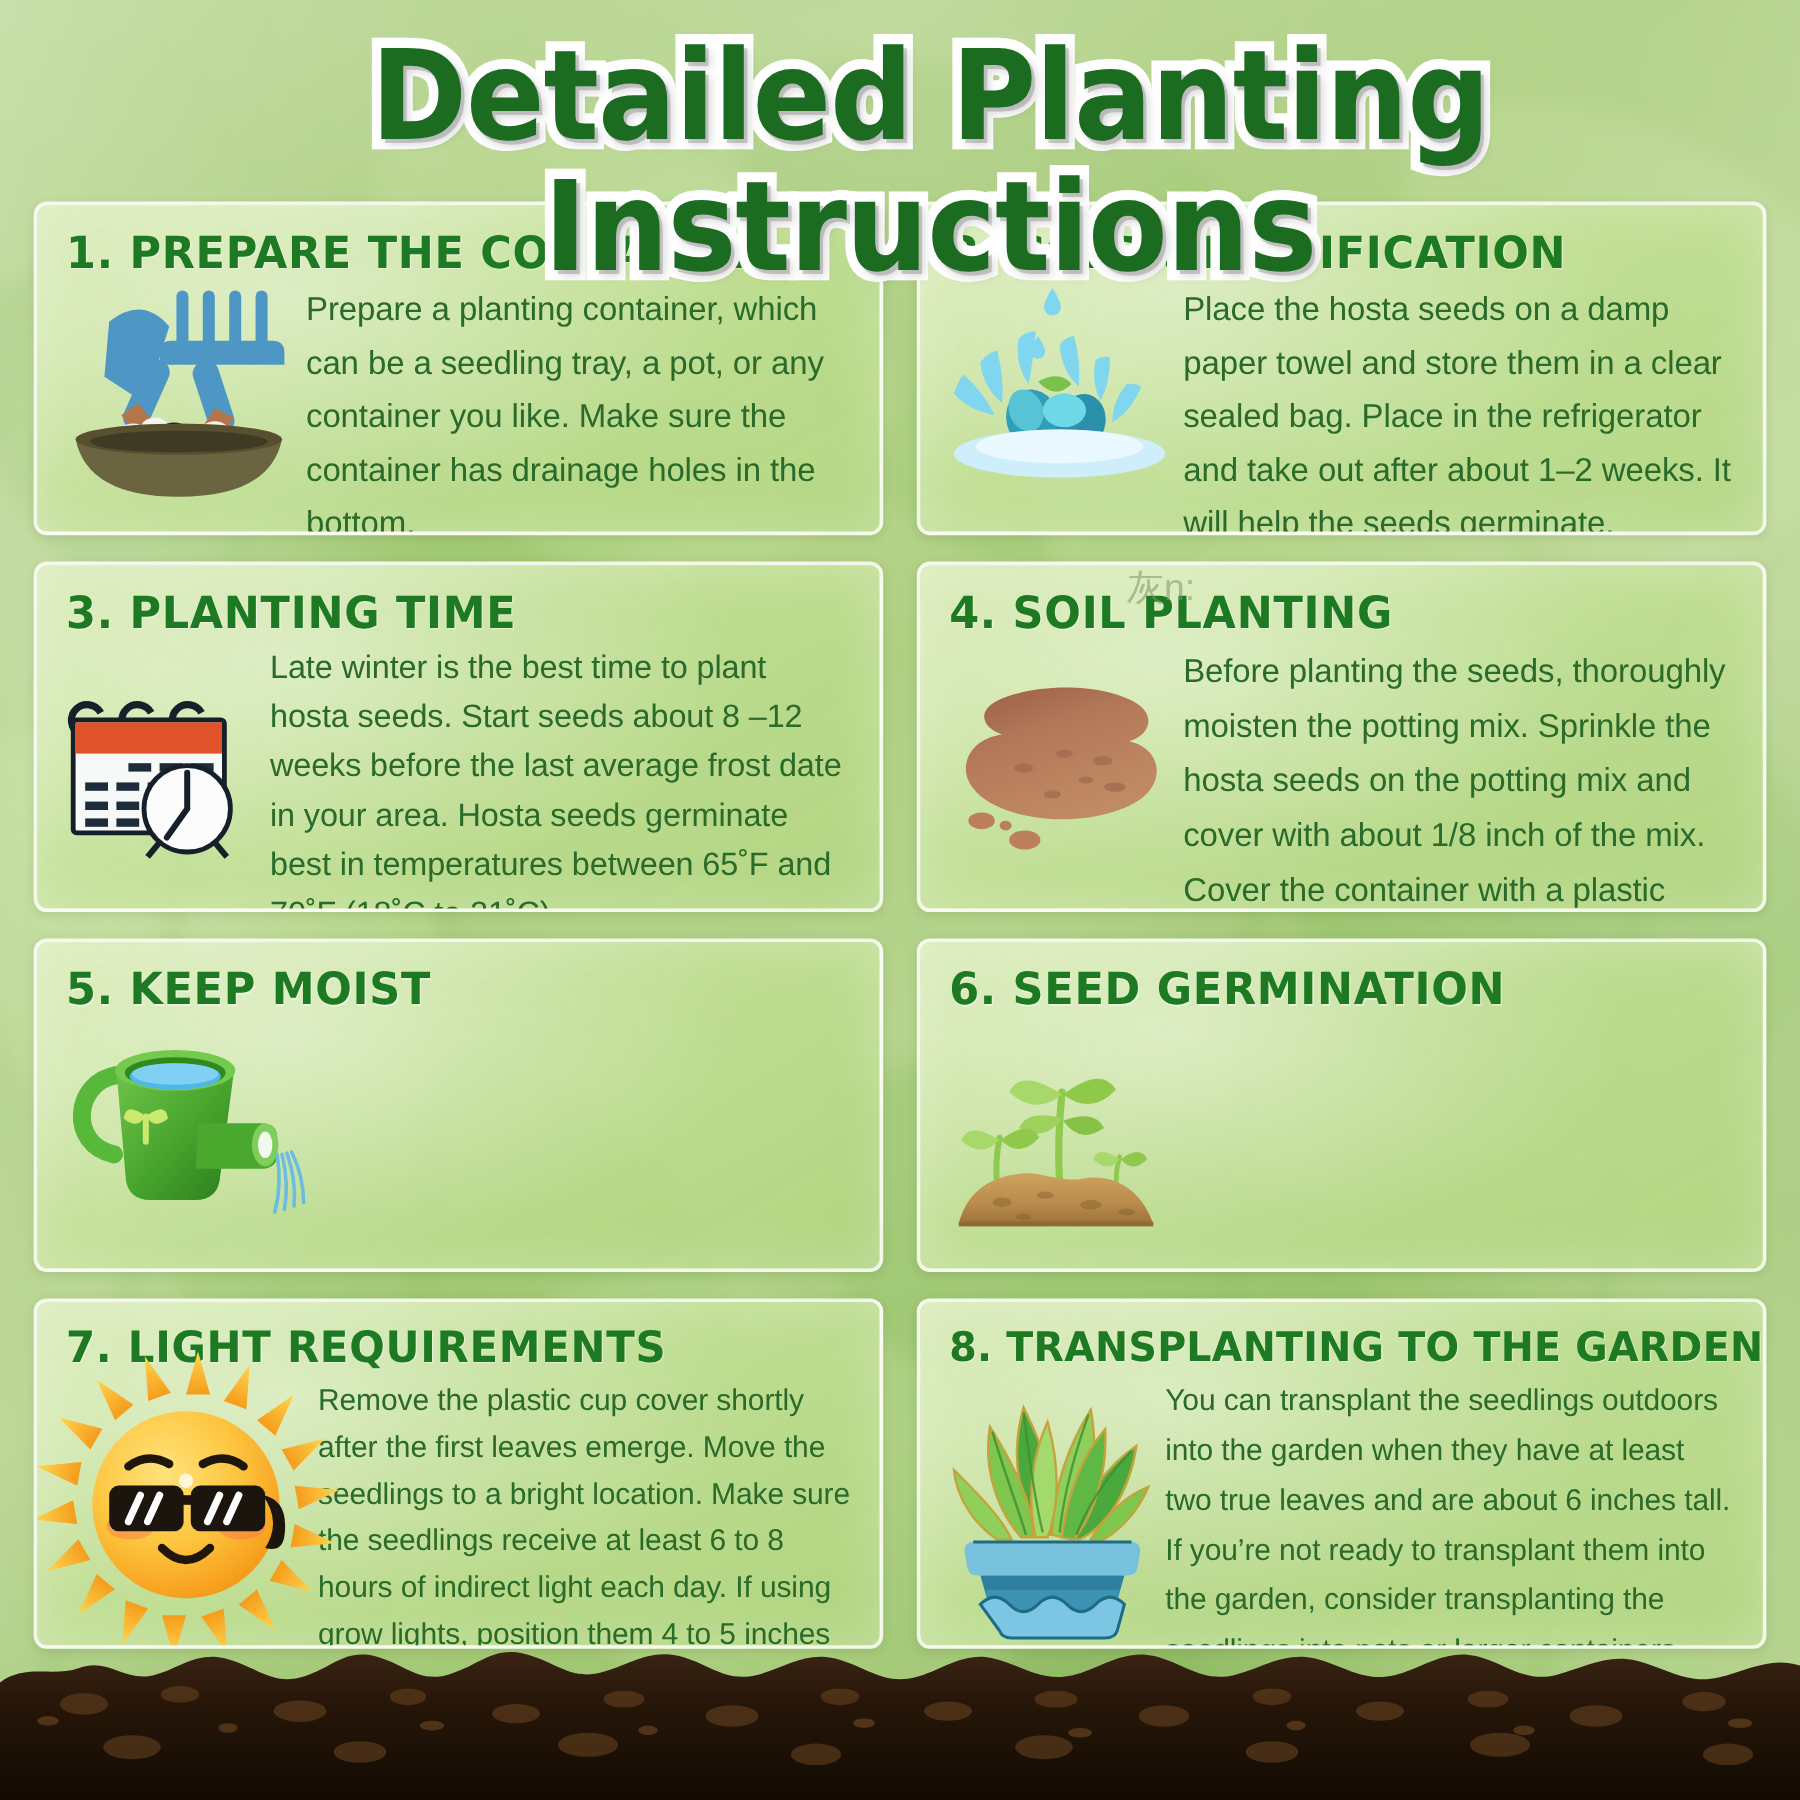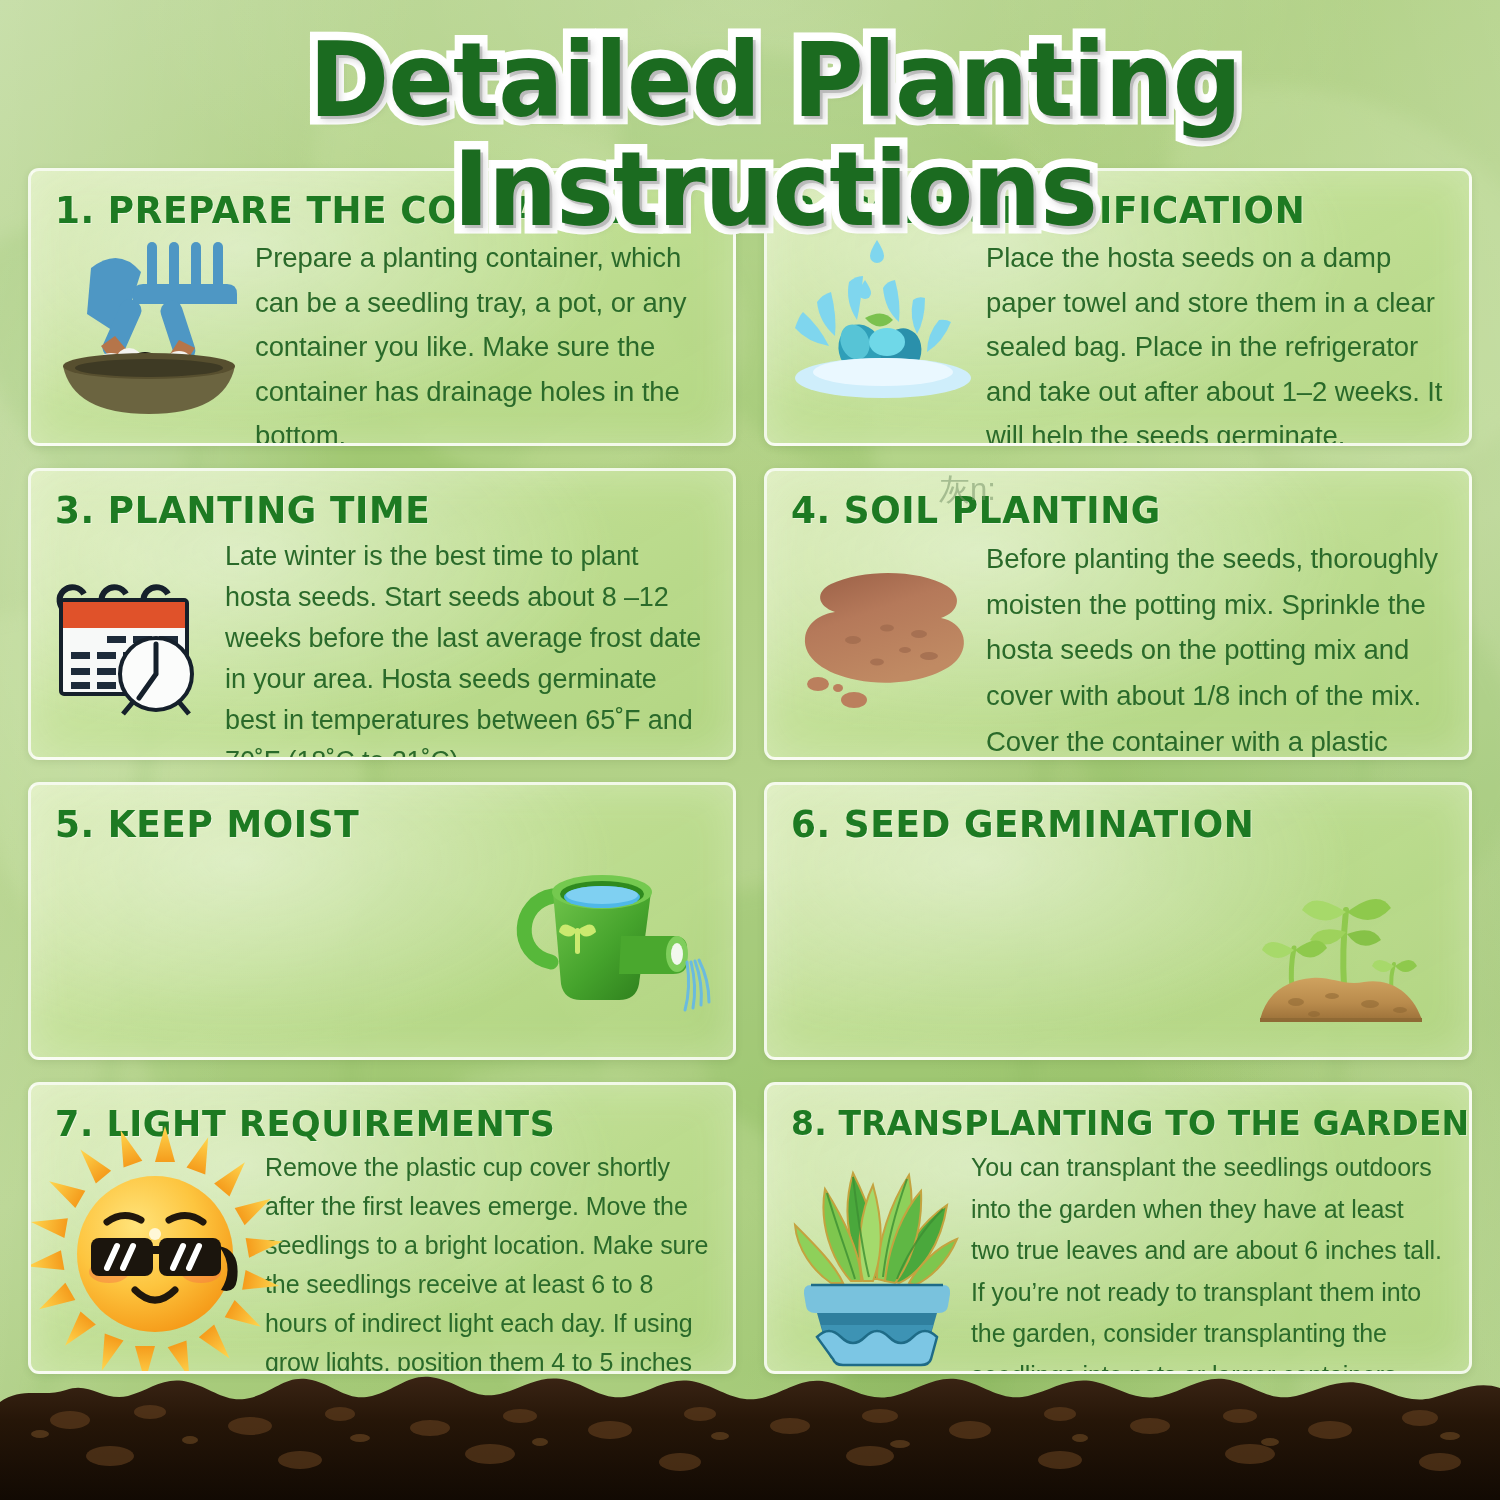--- a/index.html
+++ b/index.html
@@ -107,21 +107,20 @@
     text-shadow: 1px 1px 0 rgba(255,255,255,.45);
     margin-bottom: 4px;
   }
   .card.c8 .card-title { font-size: 34px; letter-spacing: .2px; }
   .card.c7 .card-title { font-size: 36px; }
 
   .card-body {
     display: flex;
     align-items: flex-start;
     gap: 10px;
-    justify-content: flex-end;
   }
   .icon-box {
     flex: 0 0 auto;
     position: relative;
   }
   .card-text {
     flex: 1 1 auto;
     font-family: "Liberation Sans", sans-serif;
     font-size: 27.5px;
     line-height: 1.62;

